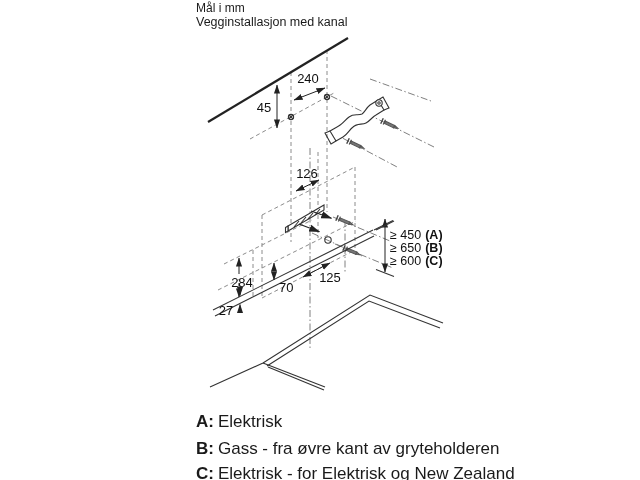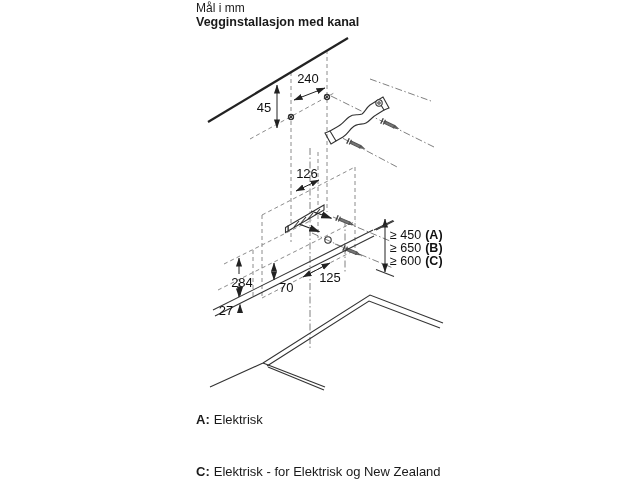--- a/index.html
+++ b/index.html
@@ -2,22 +2,22 @@
 <html><head>
 <meta charset="utf-8">
 <style>
   html,body{margin:0;padding:0;}
   .page{
     position:relative;width:520px;height:480px;background:#ffffff;
     font-family:"Liberation Sans", sans-serif;color:#1a1a1a;overflow:hidden;
   }
   .hdr{position:absolute;left:196px;top:2px;}
   .hdr .units{font-size:12px;line-height:13px;}
-  .hdr .title{font-size:12.5px;line-height:14px;font-weight:bold;}
-  .legend-row{position:absolute;left:196px;font-size:13px;white-space:nowrap;}
+  .hdr .title{font-size:12.5px;line-height:14px;font-weight:normal;}
+  .legend-row{position:absolute;left:196px;font-size:17px;white-space:nowrap;}
   .legend-row .k{font-weight:bold;margin-right:4px;}
   svg{position:absolute;left:0;top:0;}
   svg text{font-family:"Liberation Sans",sans-serif;font-size:13px;fill:#111;}
   svg text.clr{font-size:12.5px;}
   .solid{stroke:#333;stroke-width:1.1;fill:none;}
   .thick{stroke:#222;stroke-width:2.2;fill:none;}
   .dash{stroke:#8c8c8c;stroke-width:1;fill:none;stroke-dasharray:4 3;}
   .dashdot{stroke:#808080;stroke-width:1;fill:none;stroke-dasharray:7 2.5 1.5 2.5;}
   .dim{stroke:#222;stroke-width:1;fill:none;}
   .part{stroke:#333;stroke-width:1.1;fill:#fff;}
@@ -178,17 +178,20 @@
       <line class="solid" x1="376" y1="269.5" x2="394" y2="276.5" stroke-width="0.9"></line>
       <text class="clr" x="390" y="239"><tspan>≥ 450</tspan><tspan dx="4" font-weight="bold">(A)</tspan></text>
       <text class="clr" x="390" y="252"><tspan>≥ 650</tspan><tspan dx="4" font-weight="bold">(B)</tspan></text>
       <text class="clr" x="390" y="265"><tspan>≥ 600</tspan><tspan dx="4" font-weight="bold">(C)</tspan></text>
     </g>
   </svg>
 
   <div class="legend-row" style="top:412px">
     <span class="k">A:</span><span>Elektrisk</span>
   </div>
+  <div class="legend-row" style="top:439px">
+    <span class="k">B:</span><span>Gass - fra øvre kant av gryteholderen</span>
+  </div>
   <div class="legend-row" style="top:464px">
     <span class="k">C:</span><span>Elektrisk - for Elektrisk og New Zealand</span>
   </div>
 
 </div>
 
 </body></html>

